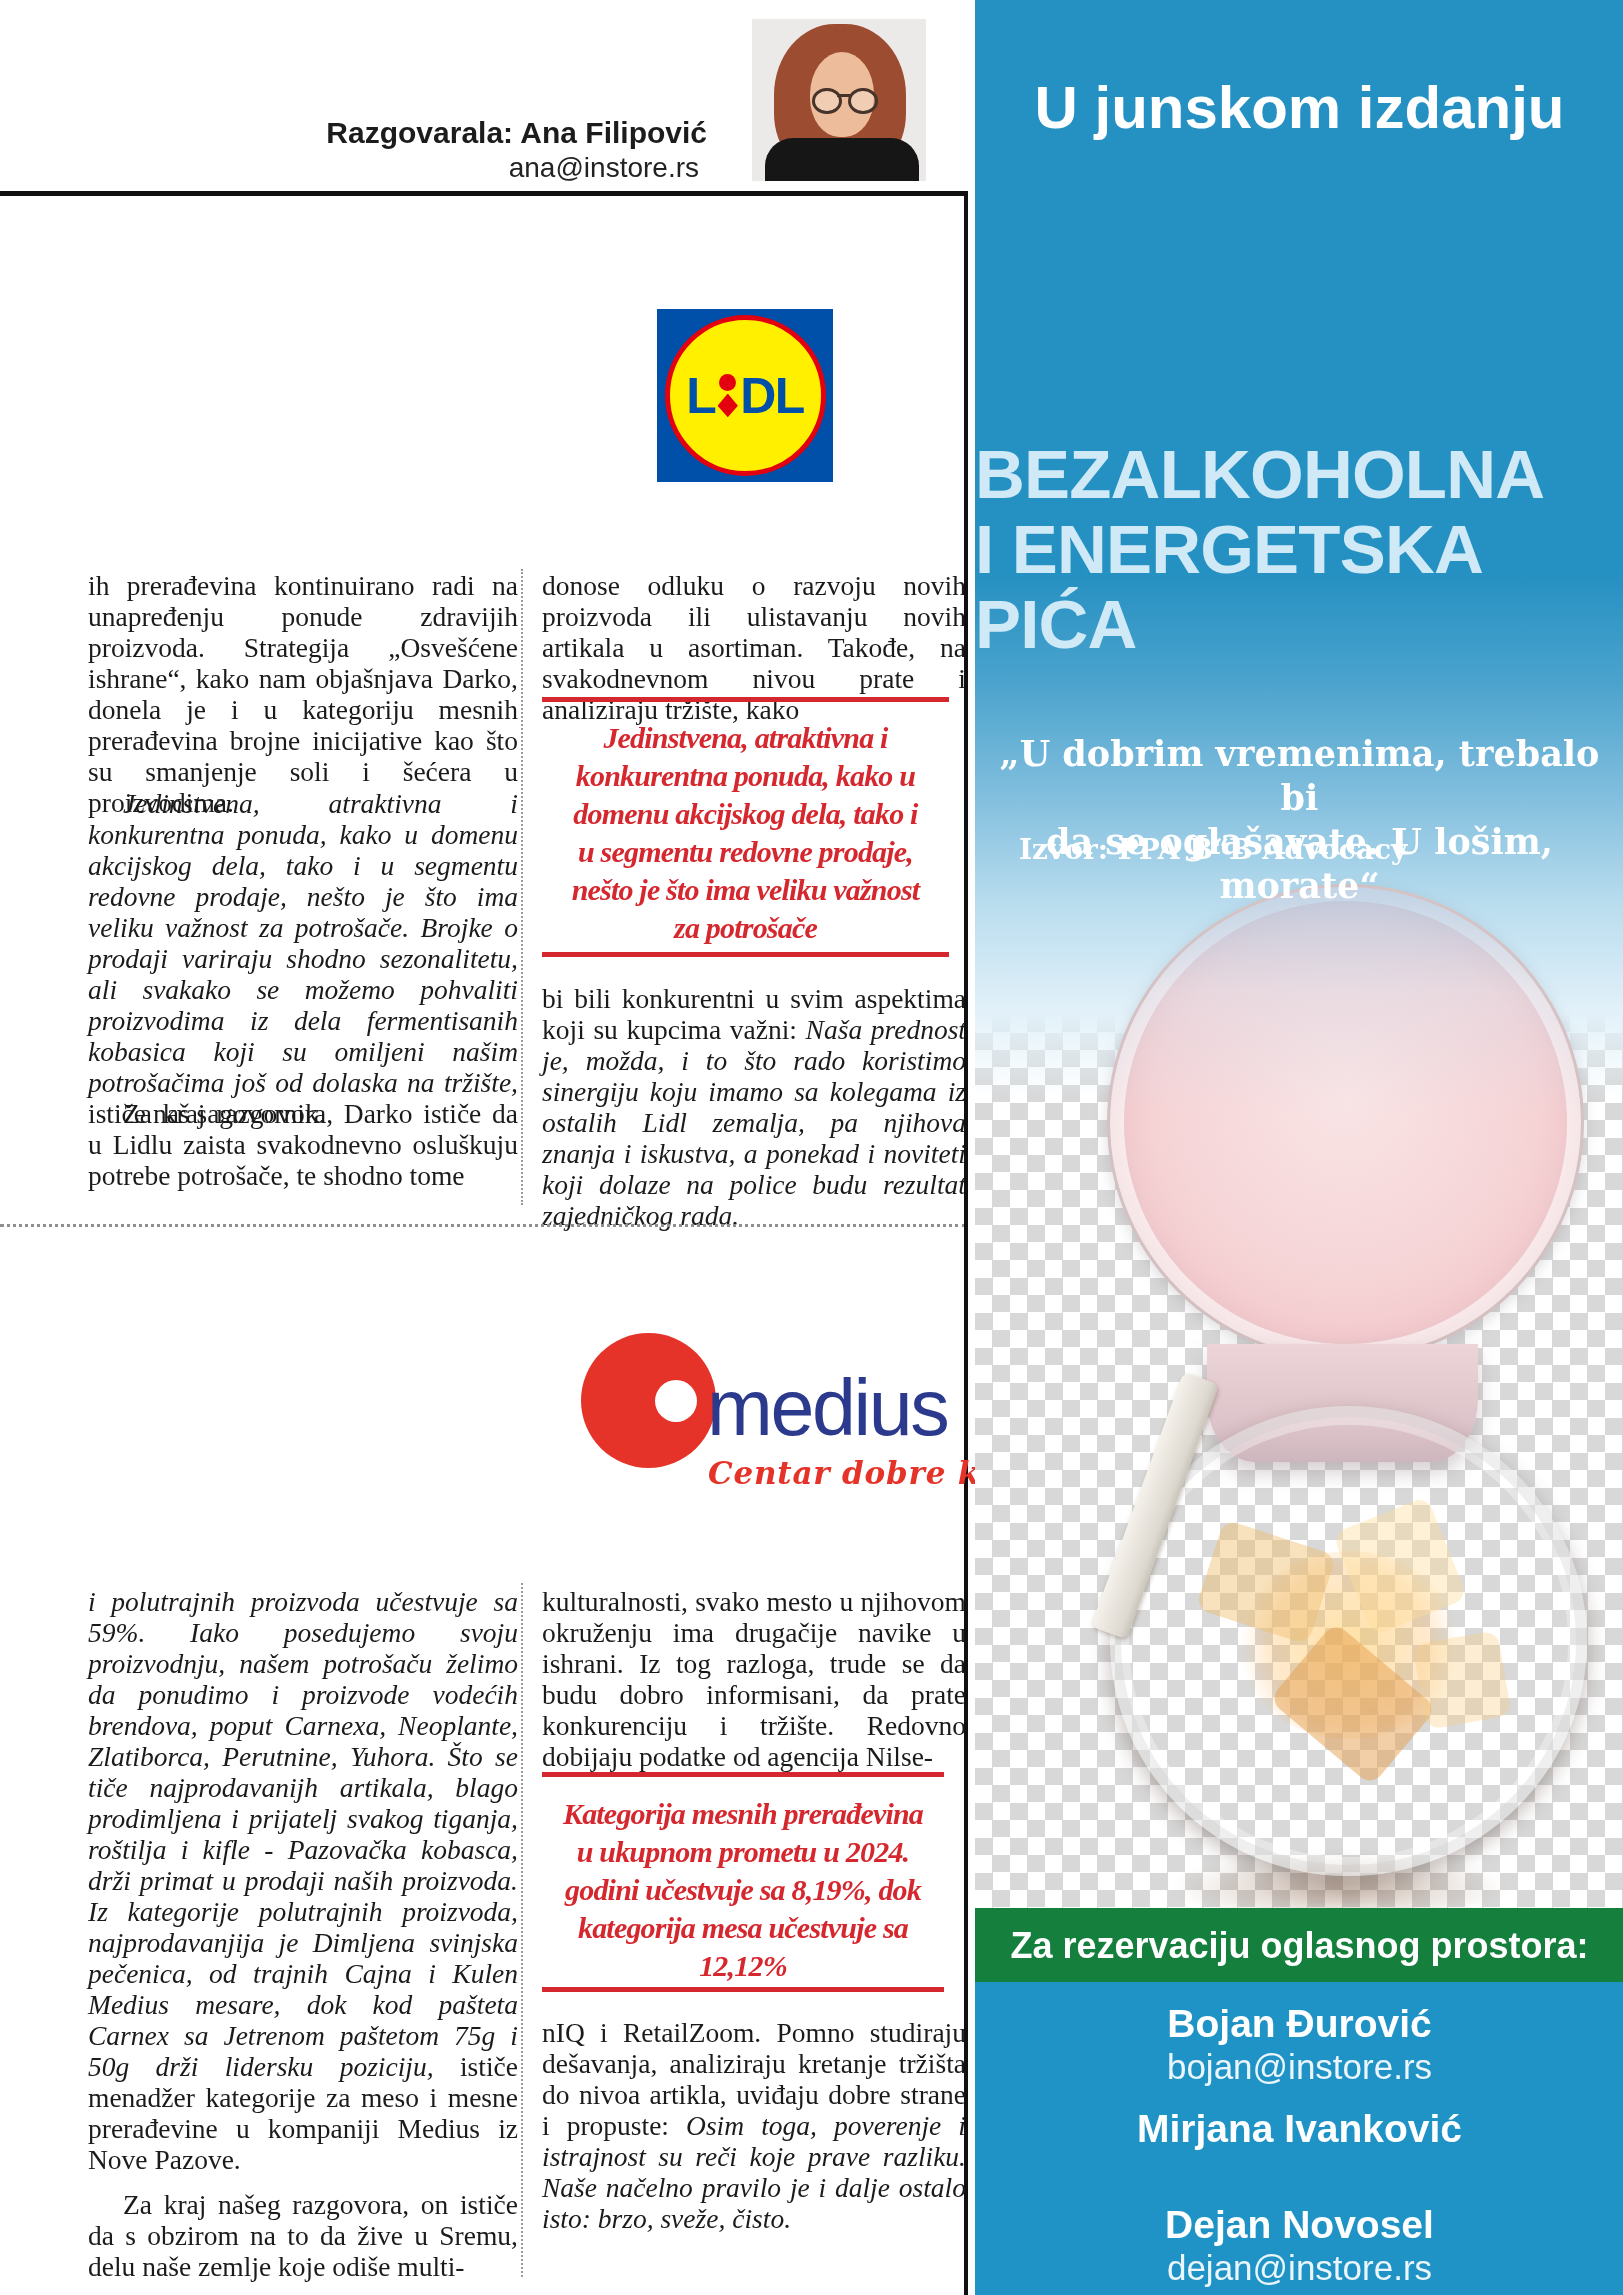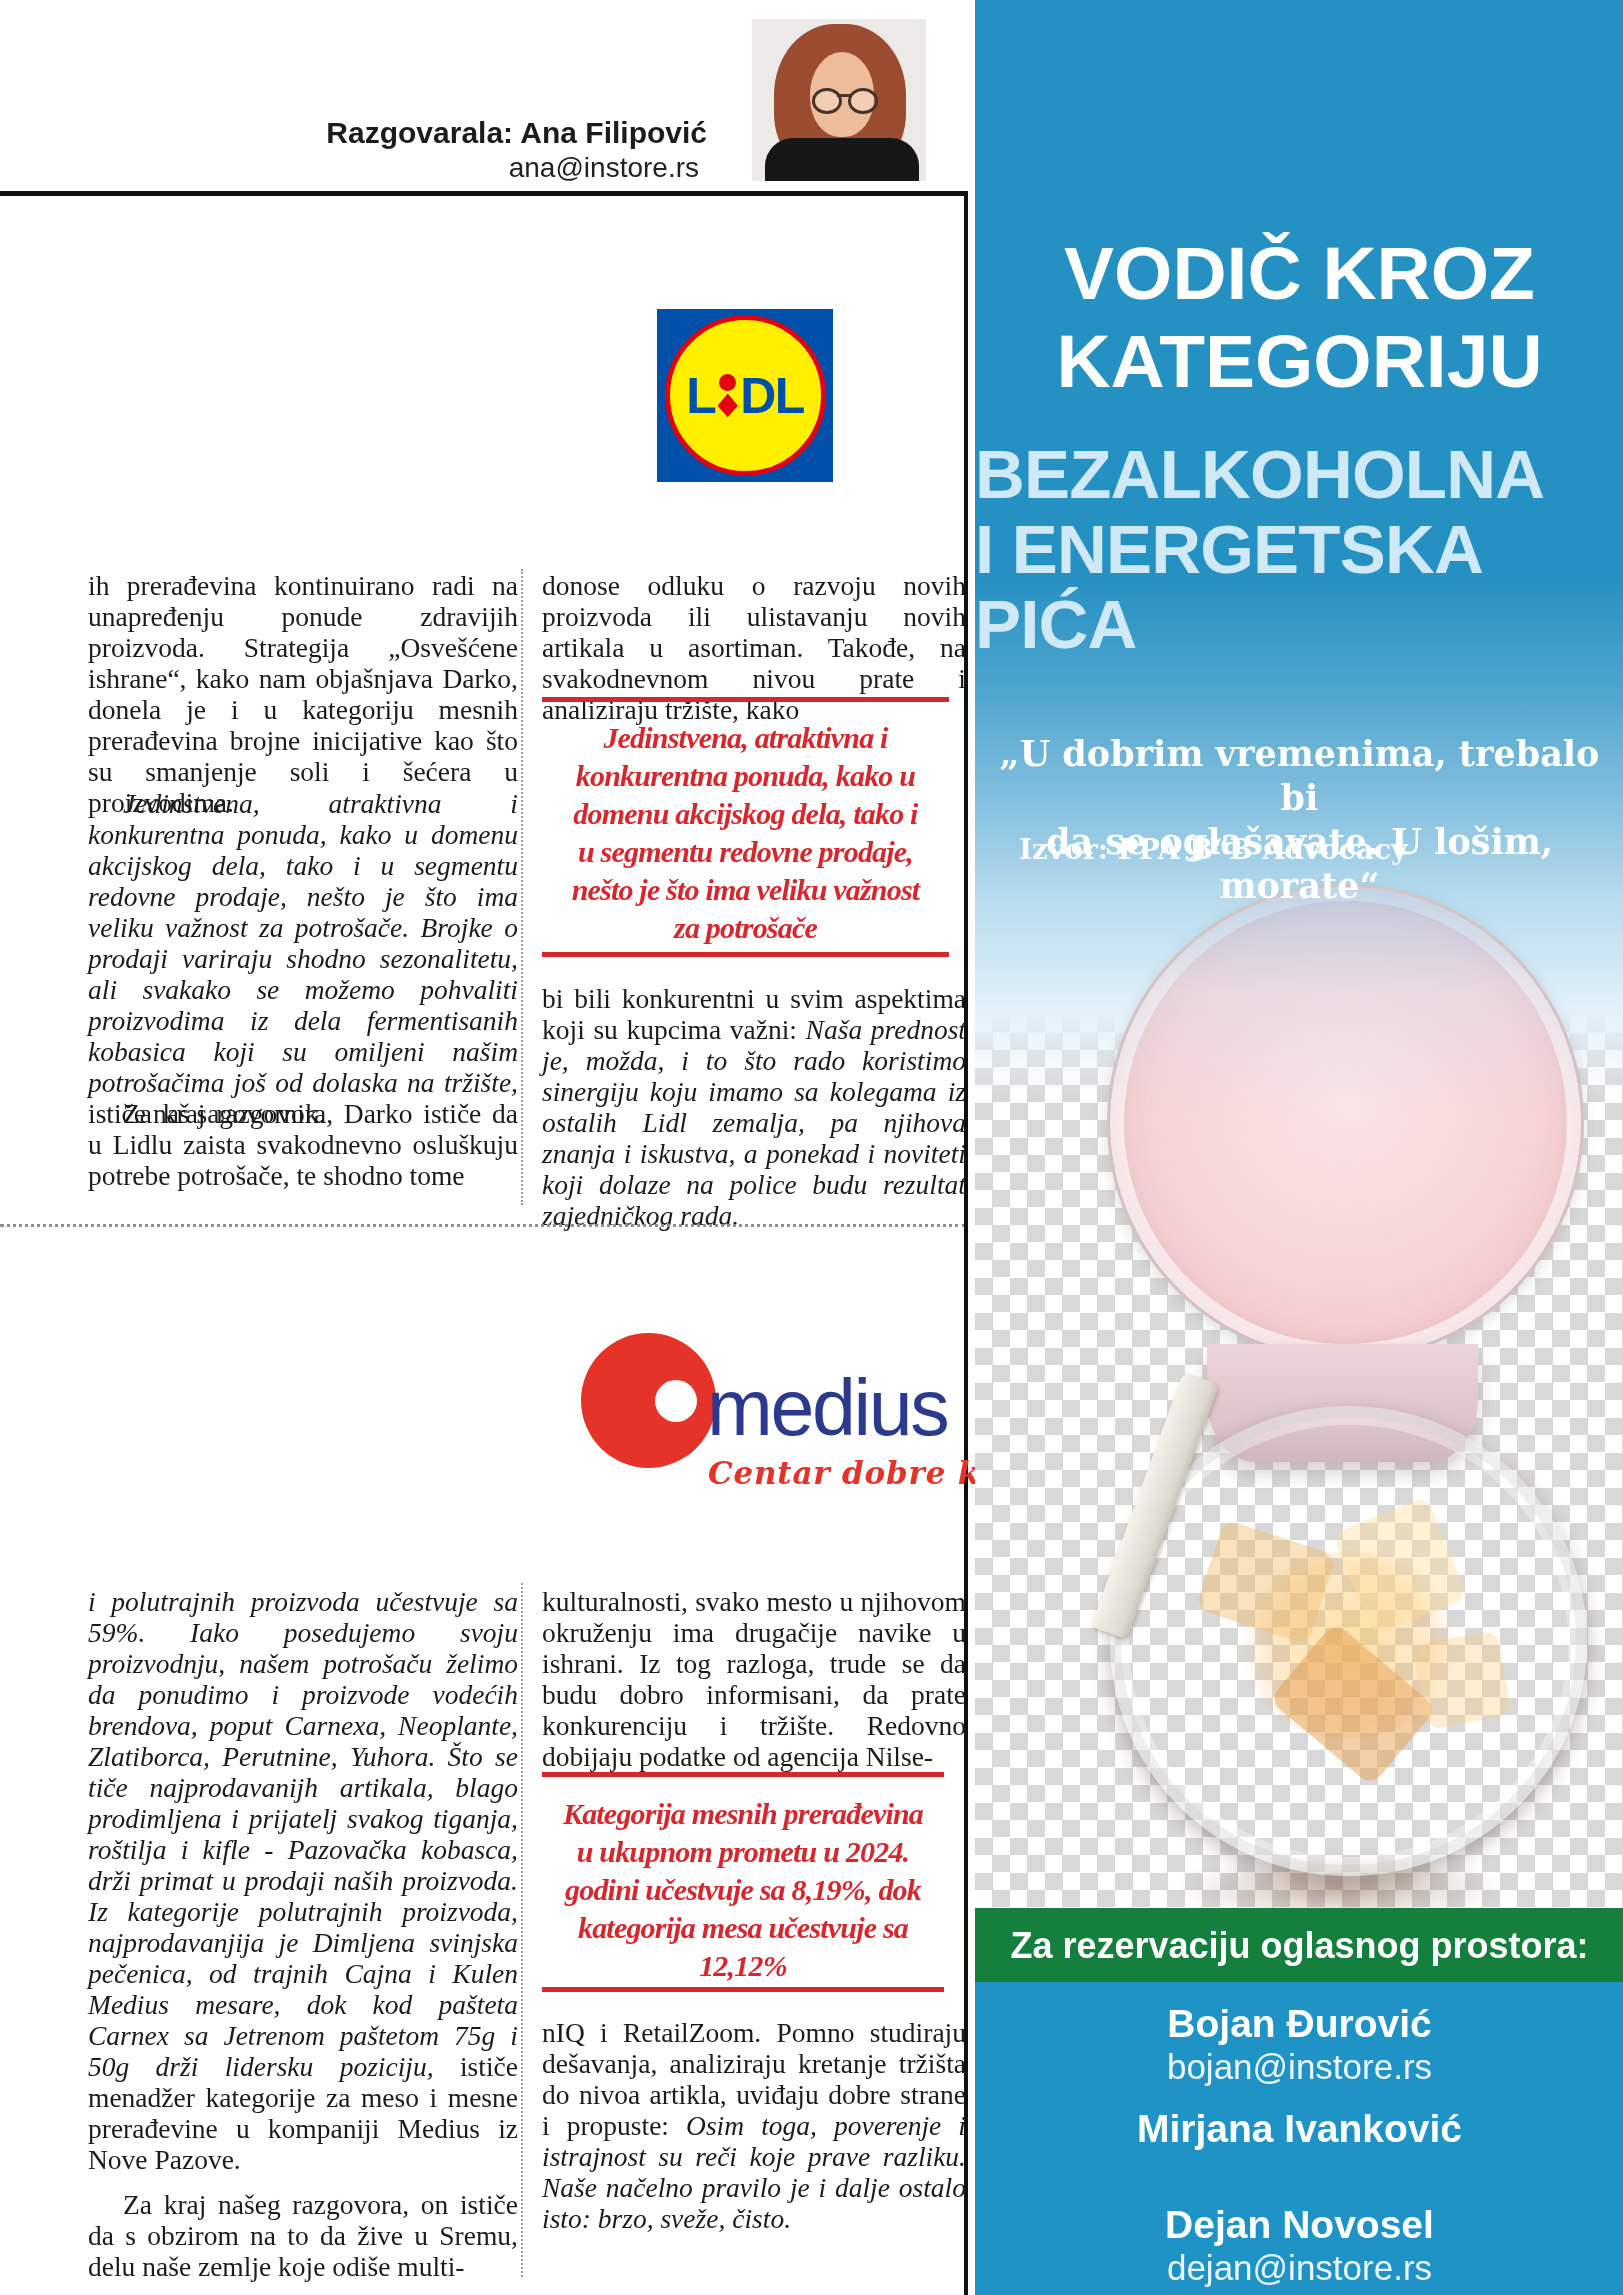--- a/index.html
+++ b/index.html
@@ -205,22 +205,21 @@
     <div class="straw"></div>
     <div class="cola-rim">
       <div class="cola-glow"></div>
       <div class="ice ice1"></div>
       <div class="ice ice2"></div>
       <div class="ice ice3"></div>
       <div class="ice ice4"></div>
     </div>
     <div class="cola-shadow"></div>
 
-    <div class="subtitle">VODIČ KROZ
-KATEGORIJU</div>
+    <div class="kicker">U junskom izdanju</div>
     <div class="title">BEZALKOHOLNA
 I ENERGETSKA
 PIĆA</div>
     <div class="pquote">„U dobrim vremenima, trebalo bi
 da se oglašavate. U lošim, morate“</div>
     <div class="psource">Izvor: PPA B“B Advocacy</div>
 
     <div class="footer-band">
       <span class="footer-band-text">Za rezervaciju oglasnog prostora:</span>
     </div>

